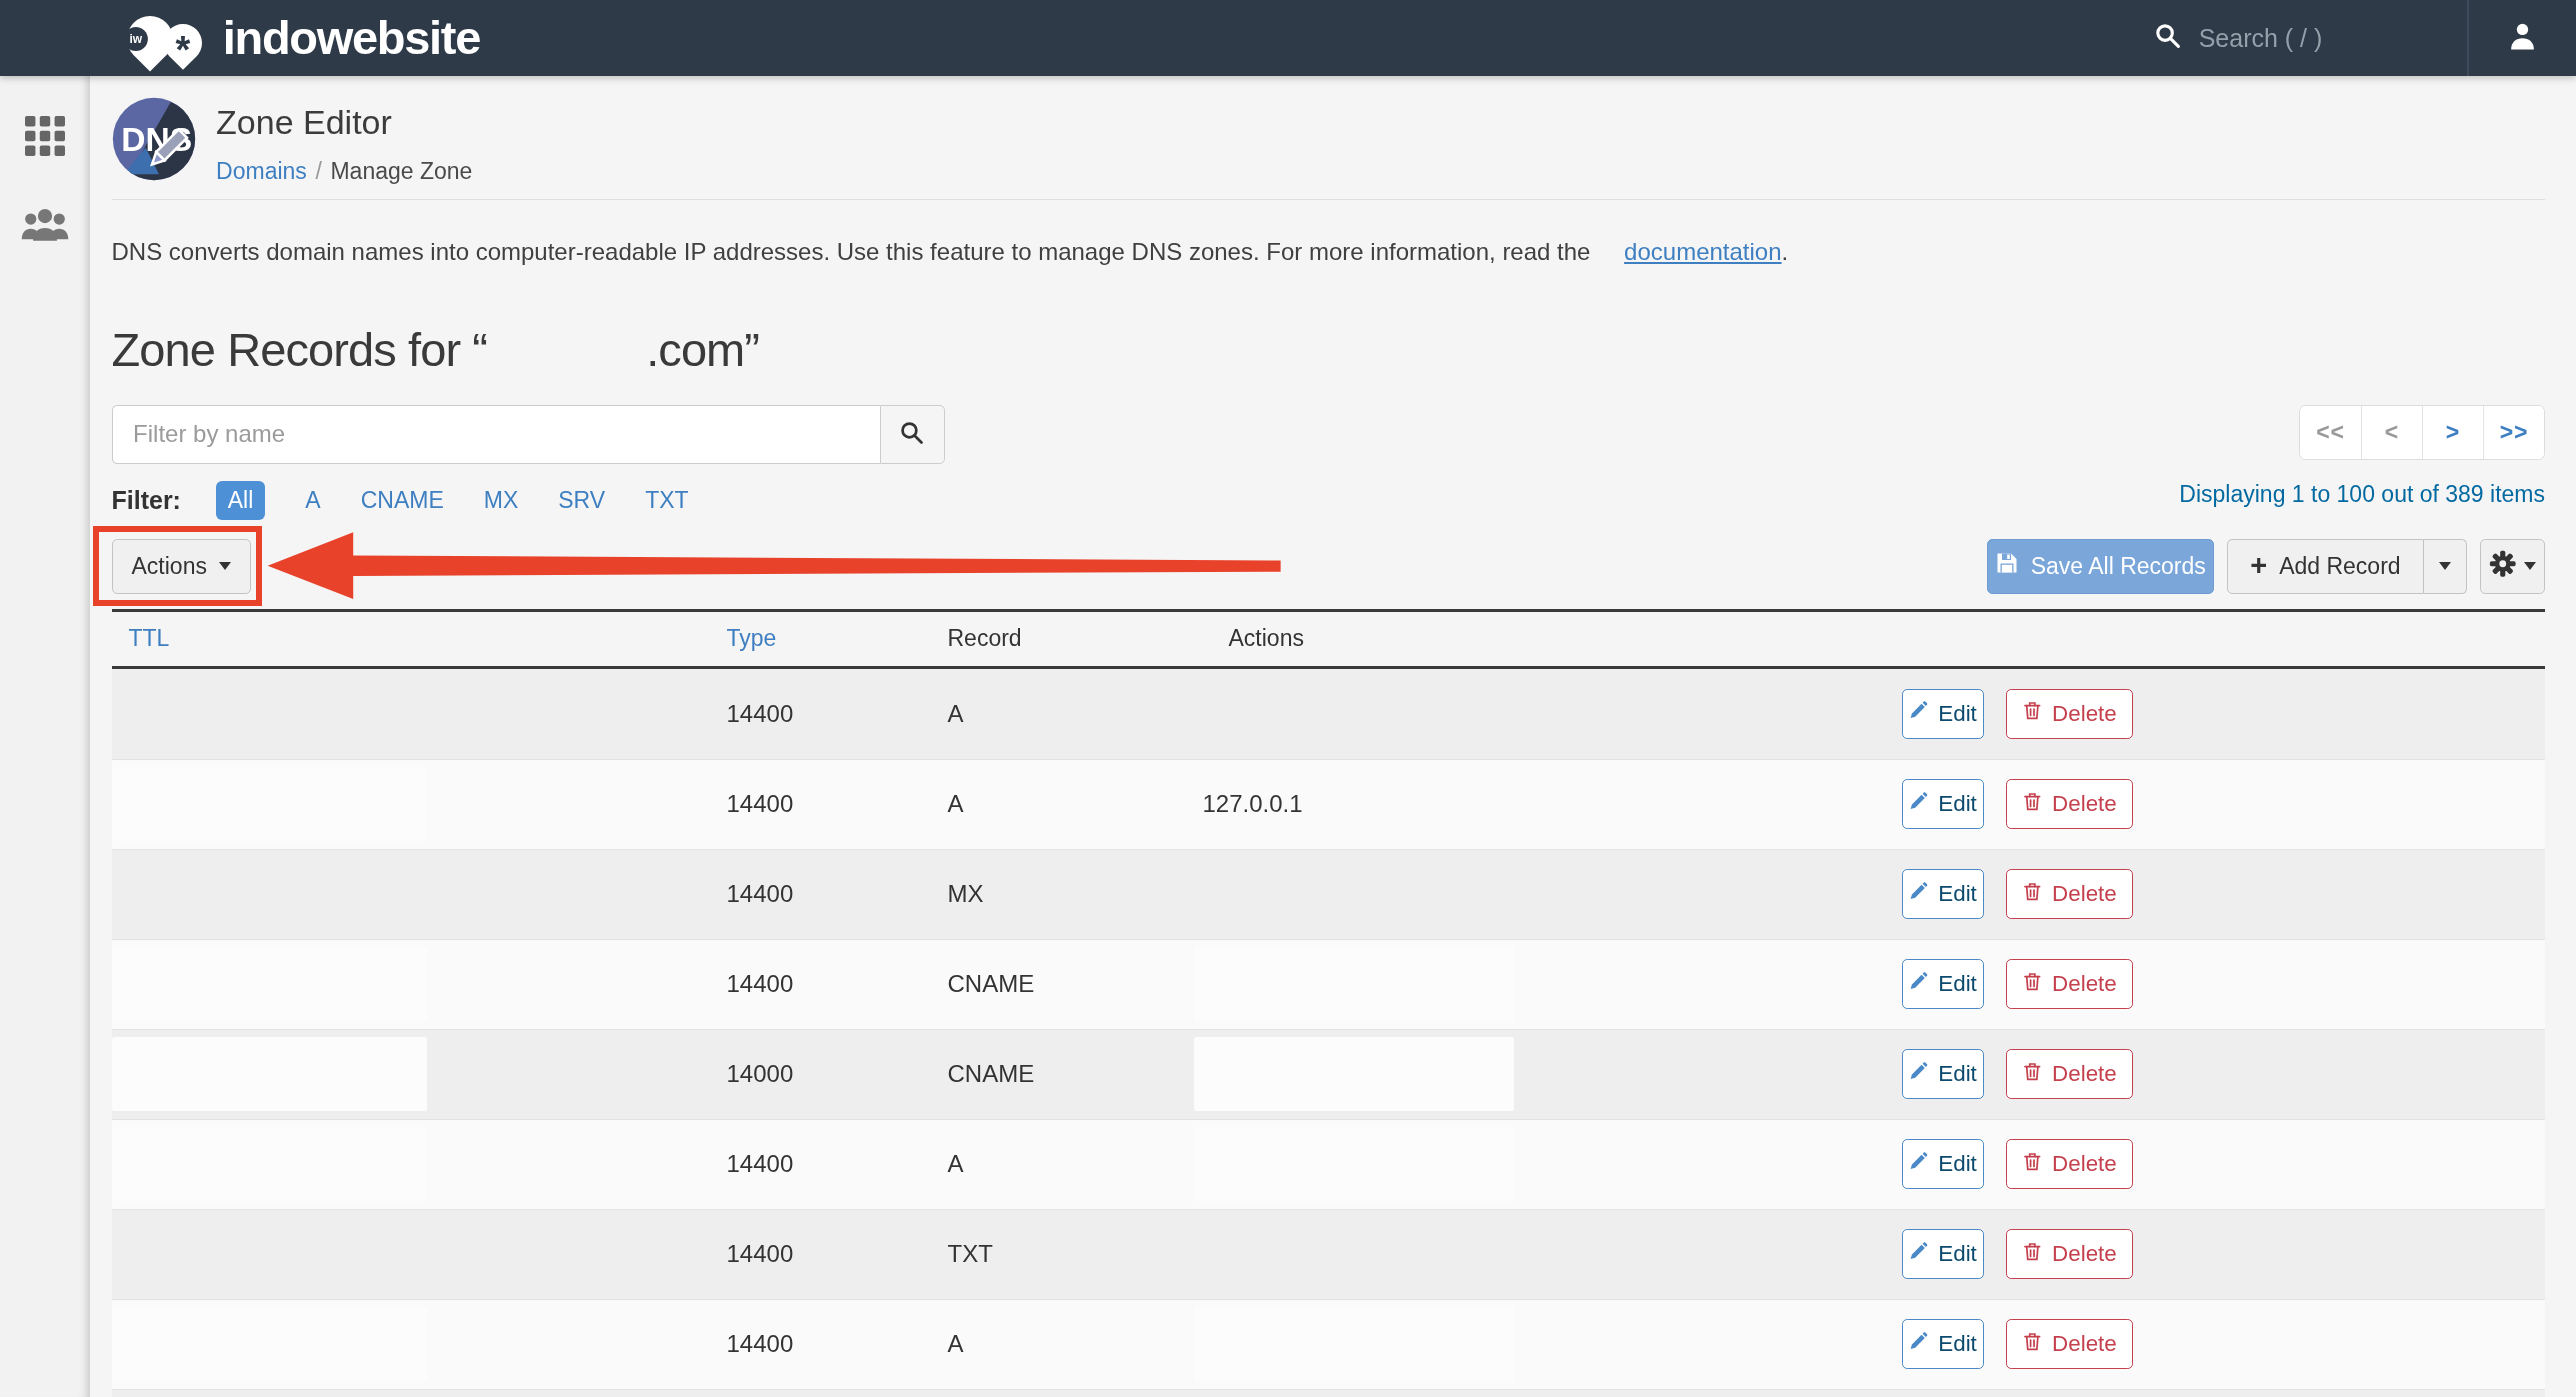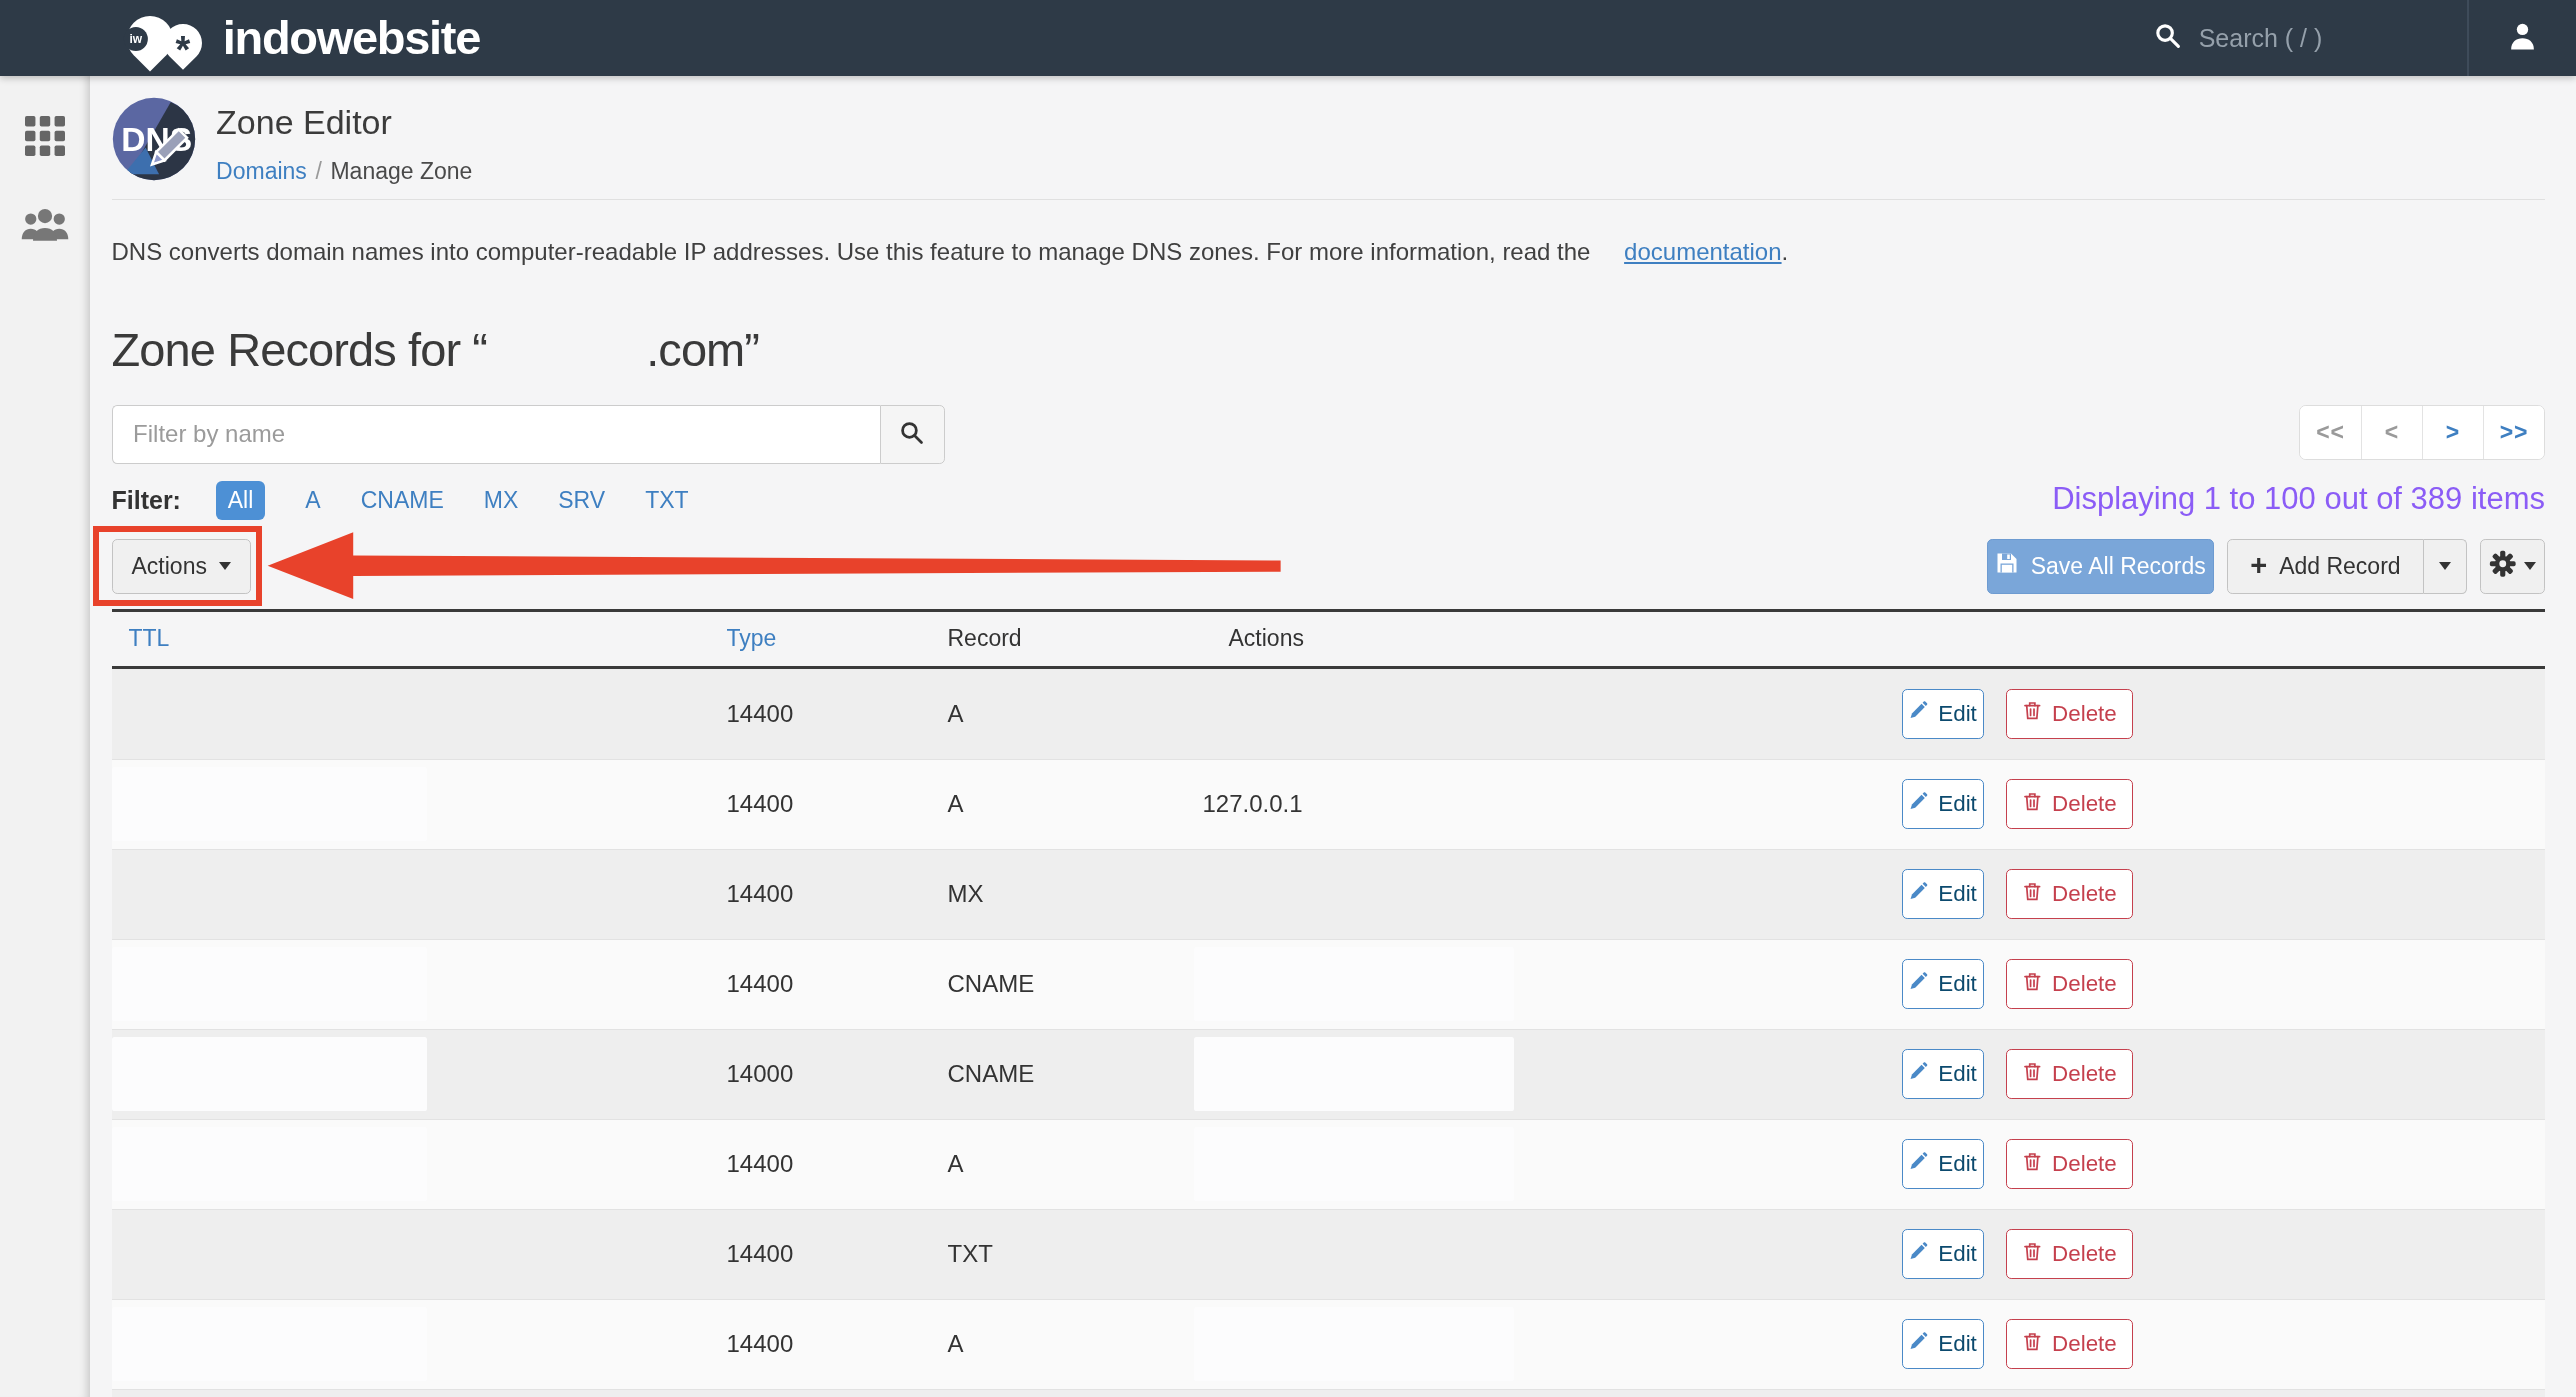--- a/index.html
+++ b/index.html
@@ -55,21 +55,21 @@
   .pager button:first-child { border-left:none; }
   .pager .pg-disabled { color:#9a9a9a; }
   .pager .pg-active { color:#3e7fc1; }
 
   
   .links-row { margin-top:17px; display:flex; justify-content:space-between; align-items:flex-start; height:40px; }
   .type-filters { display:flex; align-items:center; gap:40px; }
   .filter-label { font-size:25px; font-weight:bold; color:#333; }
   .type-pill { background:#4d90d5; color:#fff; font-size:23px; padding:6px 12px; border-radius:6px; cursor:pointer; margin-left:-5.2px; }
   .type-link { color:#3e7fc1; font-size:23px; cursor:pointer; text-decoration:none; }
-  .items-summary { font-size:31px; color:#8b5cf6; }
+  .items-summary { font-size:23px; color:#0369a1; }
 
   
   .toolbar { margin-top:17px; display:flex; justify-content:space-between; align-items:center; height:57px; position:relative; }
   .btn { display:inline-flex; align-items:center; justify-content:center; gap:12px; font-size:23px; color:#333; background:#f0f0f0; border:1.7px solid #c3c3c3; border-radius:5.2px; height:55px; cursor:pointer; font-family:"Liberation Sans", sans-serif; }
   .actions-btn { padding:0 19px; position:relative; z-index:3; }
   .caret-down { width:0; height:0; border-left:6.9px solid transparent; border-right:6.9px solid transparent; border-top:8.6px solid #333; display:inline-block; }
   .annotation-box { position:absolute; left:-19px; top:-12px; width:169px; height:80px; border:6px solid #e8422b; z-index:2; pointer-events:none; }
   .annotation-arrow { position:absolute; left:151px; top:-9.5px; z-index:2; pointer-events:none; }
   .toolbar-right { display:flex; align-items:center; gap:13px; }
   .save-btn { background:#7aa6d9; border:1.7px solid #6d9bd1; color:#fff; padding:0 7px; }

